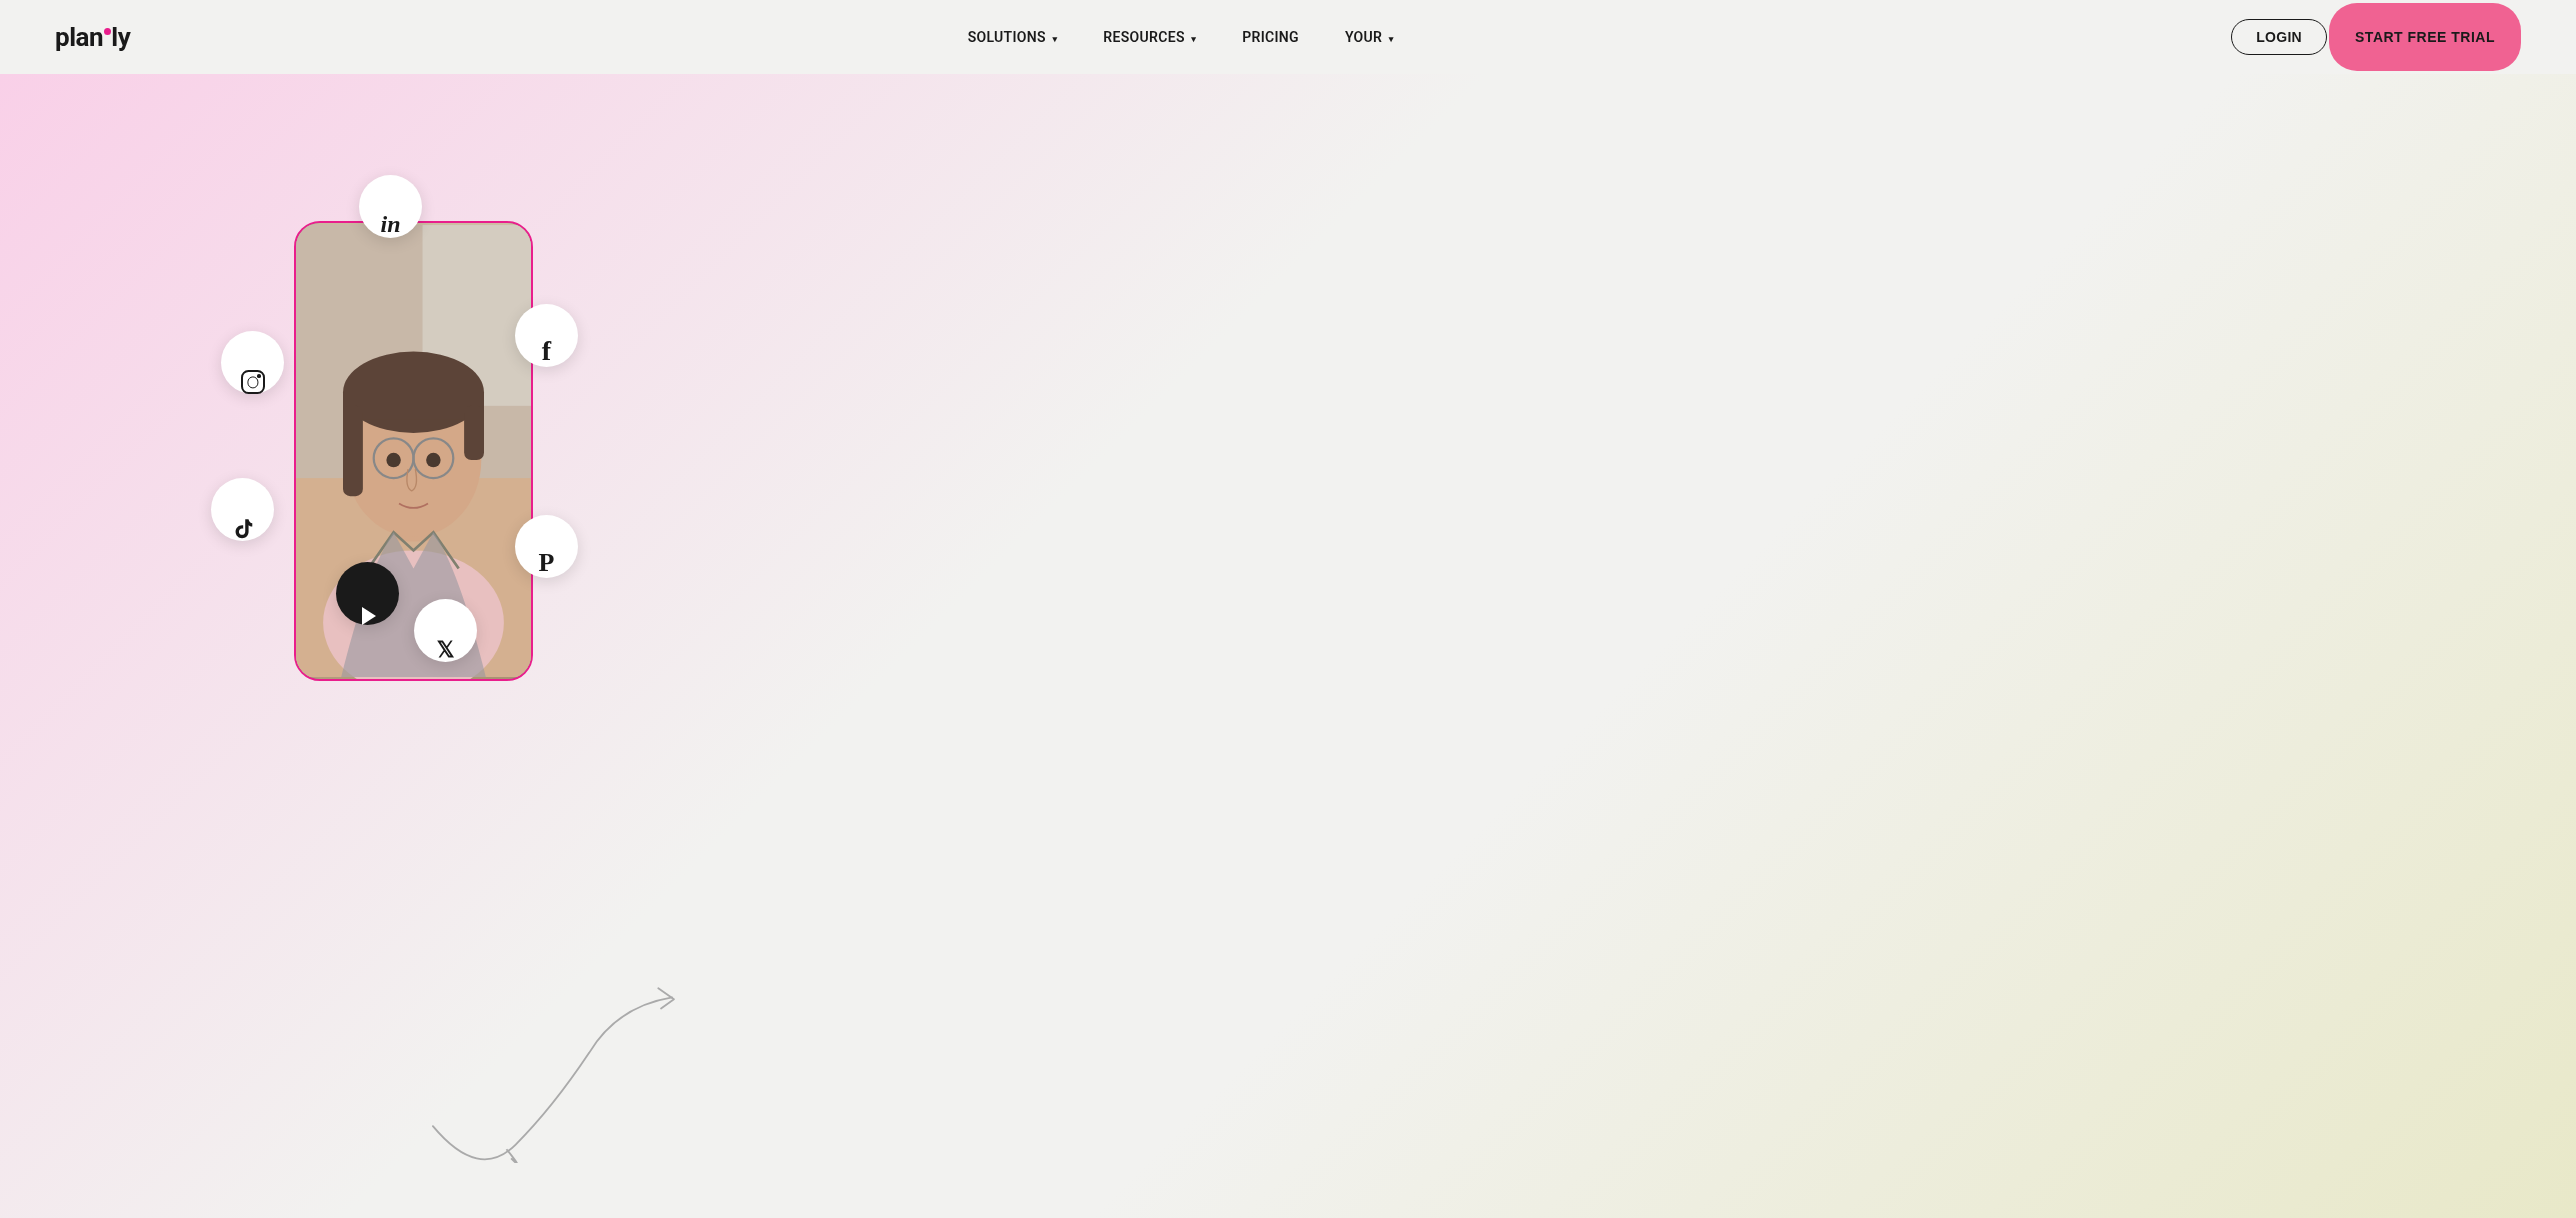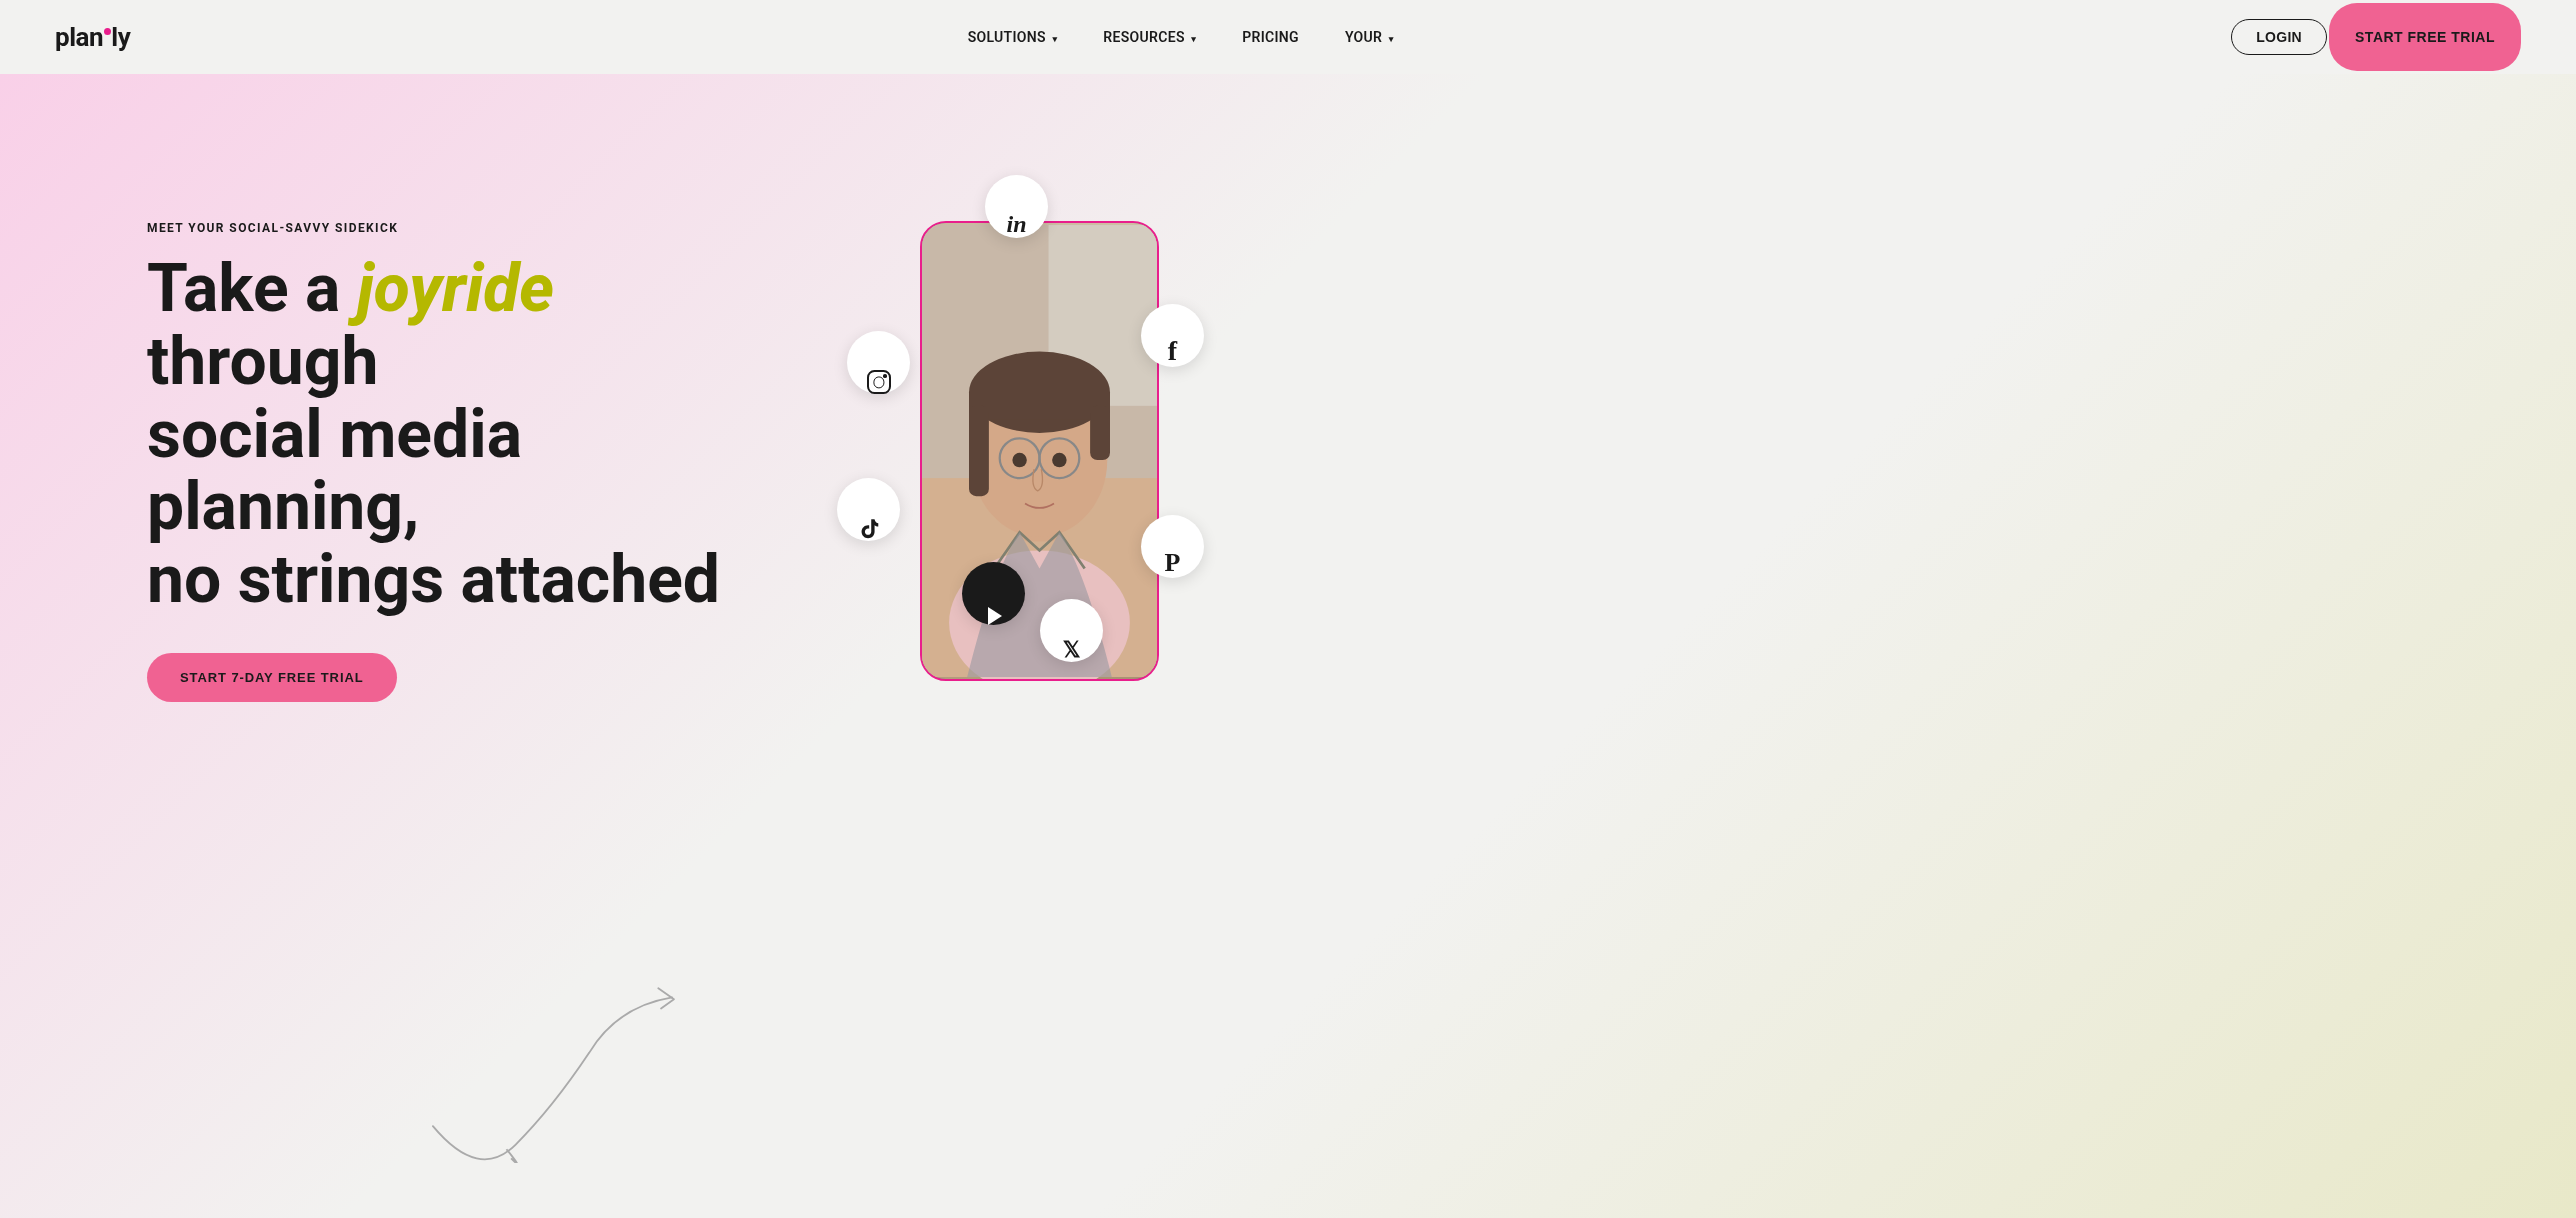--- a/index.html
+++ b/index.html
@@ -317,27 +317,20 @@
     </li>
   </ul>
 
   <div class="nav-actions">
     <button class="btn-login">LOGIN</button>
     <button class="btn-trial">START FREE TRIAL</button>
   </div>
 </nav>
 
 <section class="hero">
-  <div class="hero-left">
-    <p class="hero-eyebrow">MEET YOUR SOCIAL-SAVVY SIDEKICK</p>
-    <h1 class="hero-headline">
-      <span>Take a </span><span class="joyride">joyride</span><span> through<br>social media planning,<br>no strings attached</span>
-    </h1>
-    <button class="btn-hero-trial">START 7-DAY FREE TRIAL</button>
-  </div>
 
   <svg class="arrow-svg" viewBox="0 0 320 200" fill="none" xmlns="http://www.w3.org/2000/svg">
     <path d="M 30 160 Q 80 220 120 180 Q 160 140 200 80 Q 230 30 290 20" stroke="#aaaaaa" stroke-width="2" fill="none" stroke-linecap="round"></path>
 
     <path d="M 275 10 L 292 22 L 278 32" stroke="#aaaaaa" stroke-width="2" fill="none" stroke-linecap="round" stroke-linejoin="round"></path>
 
     <path d="M 110 185 Q 130 210 115 195" stroke="#aaaaaa" stroke-width="2" fill="none"></path>
   </svg>
 
   <div class="hero-right">

